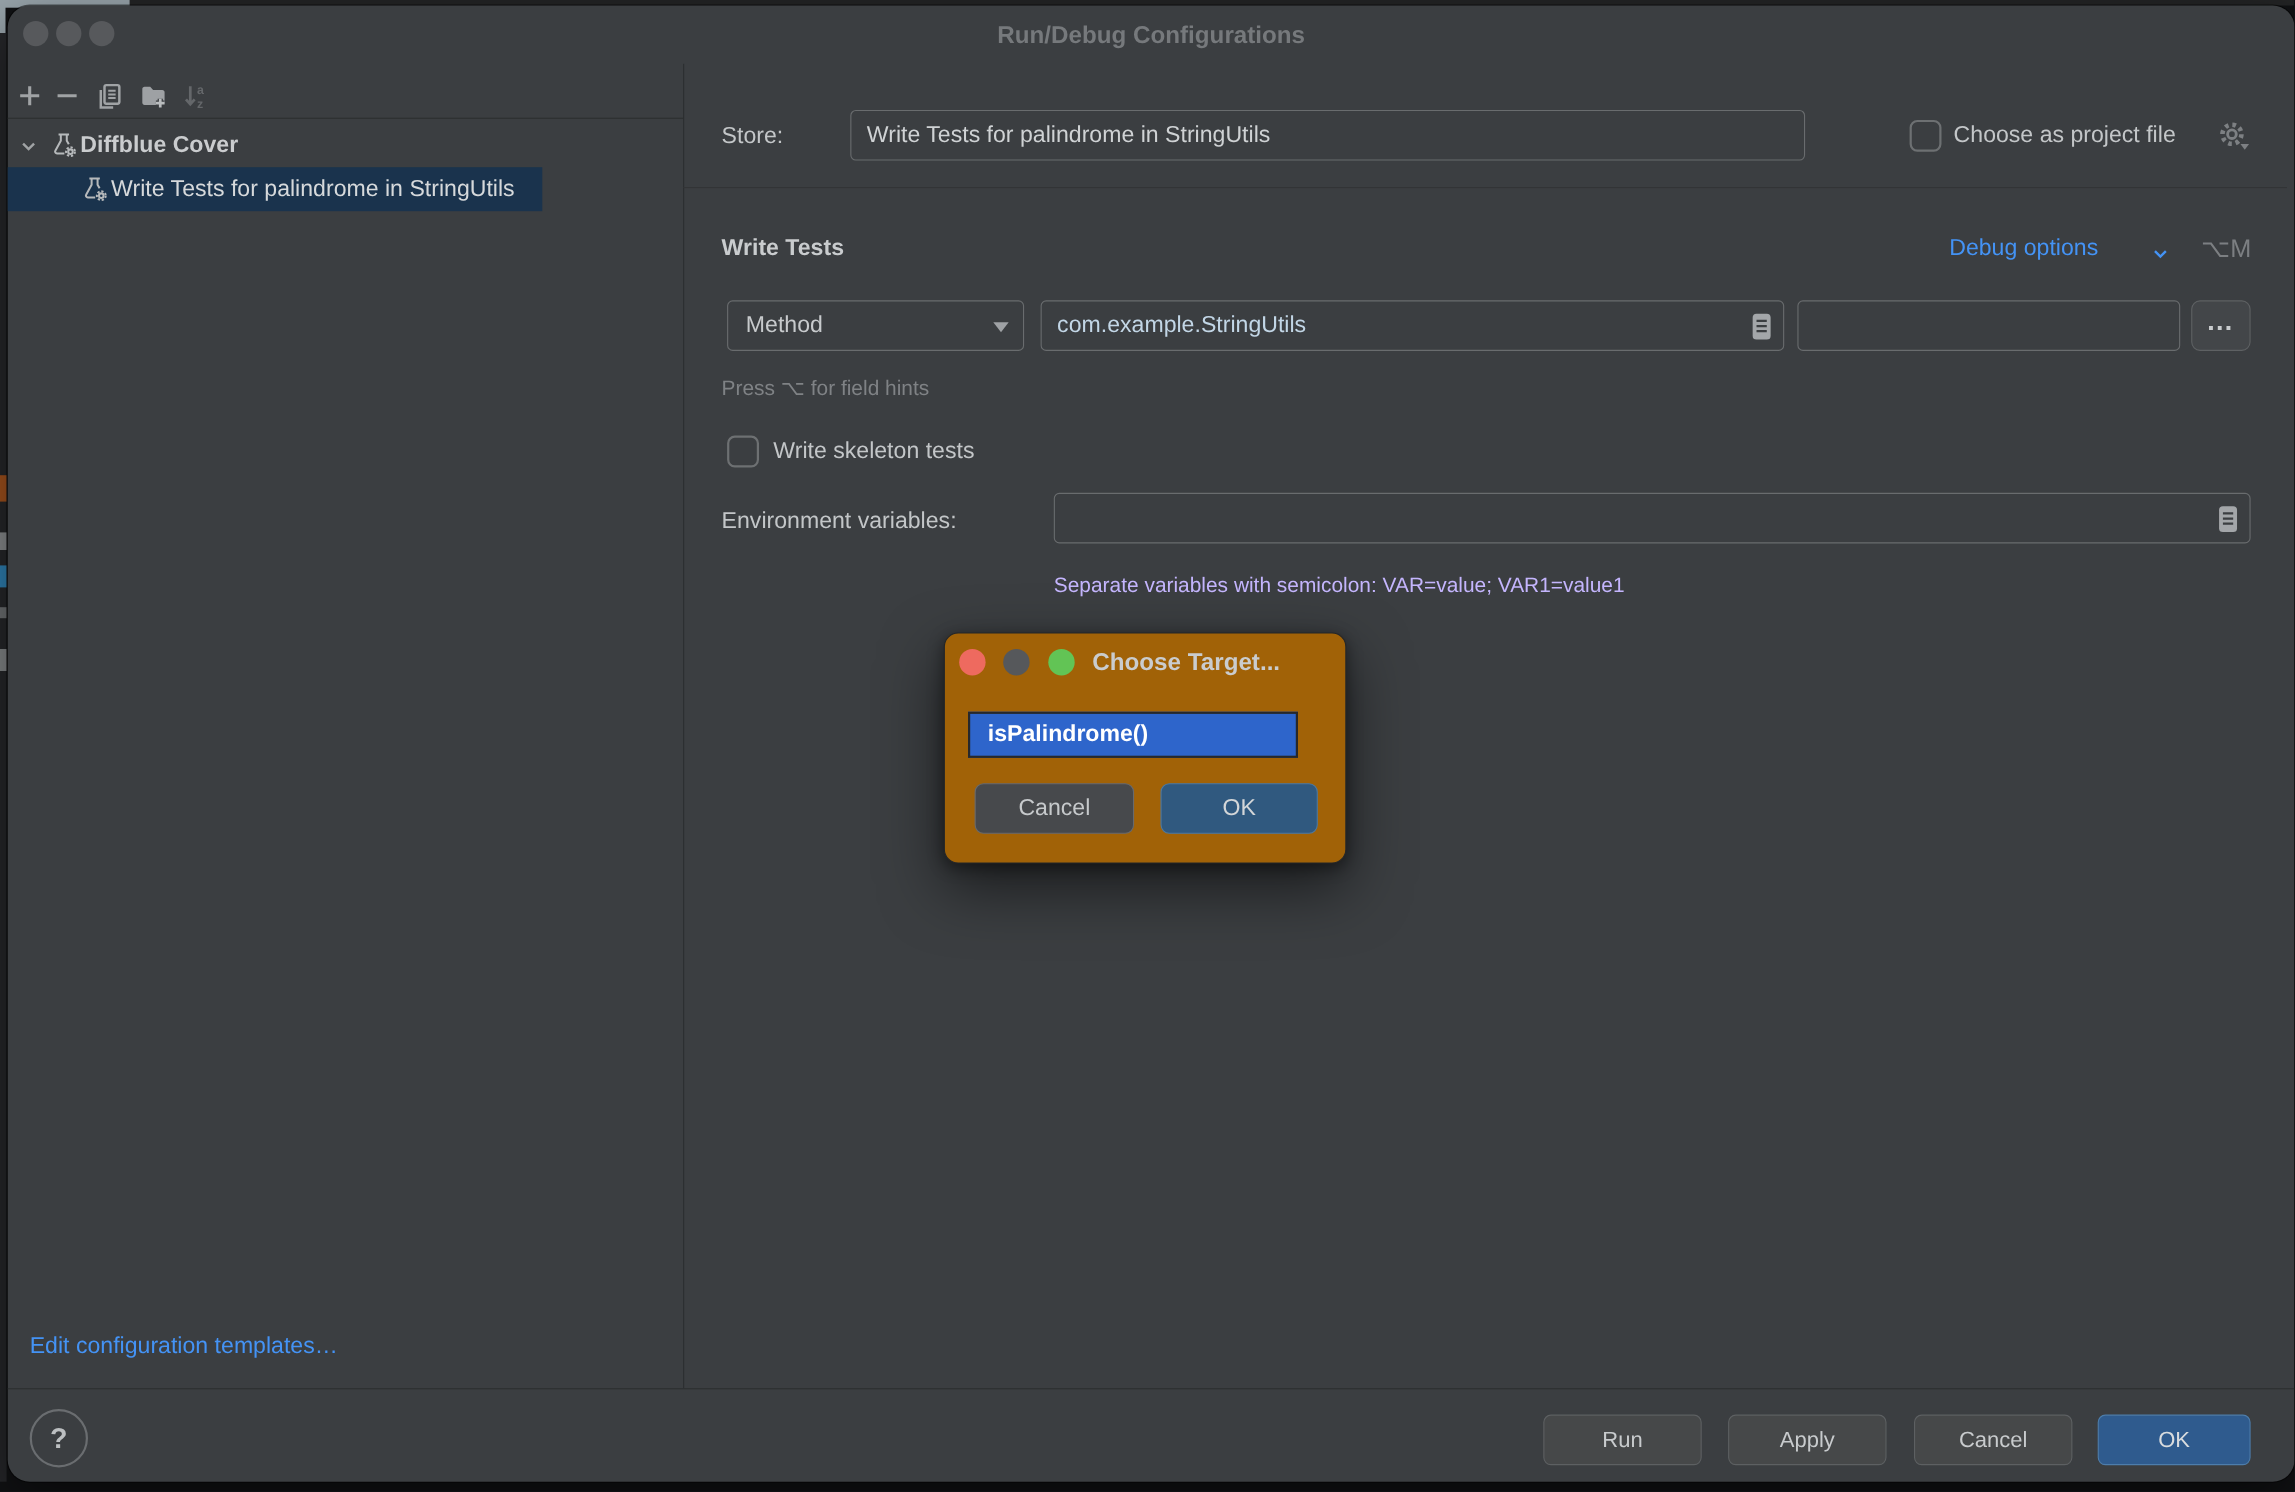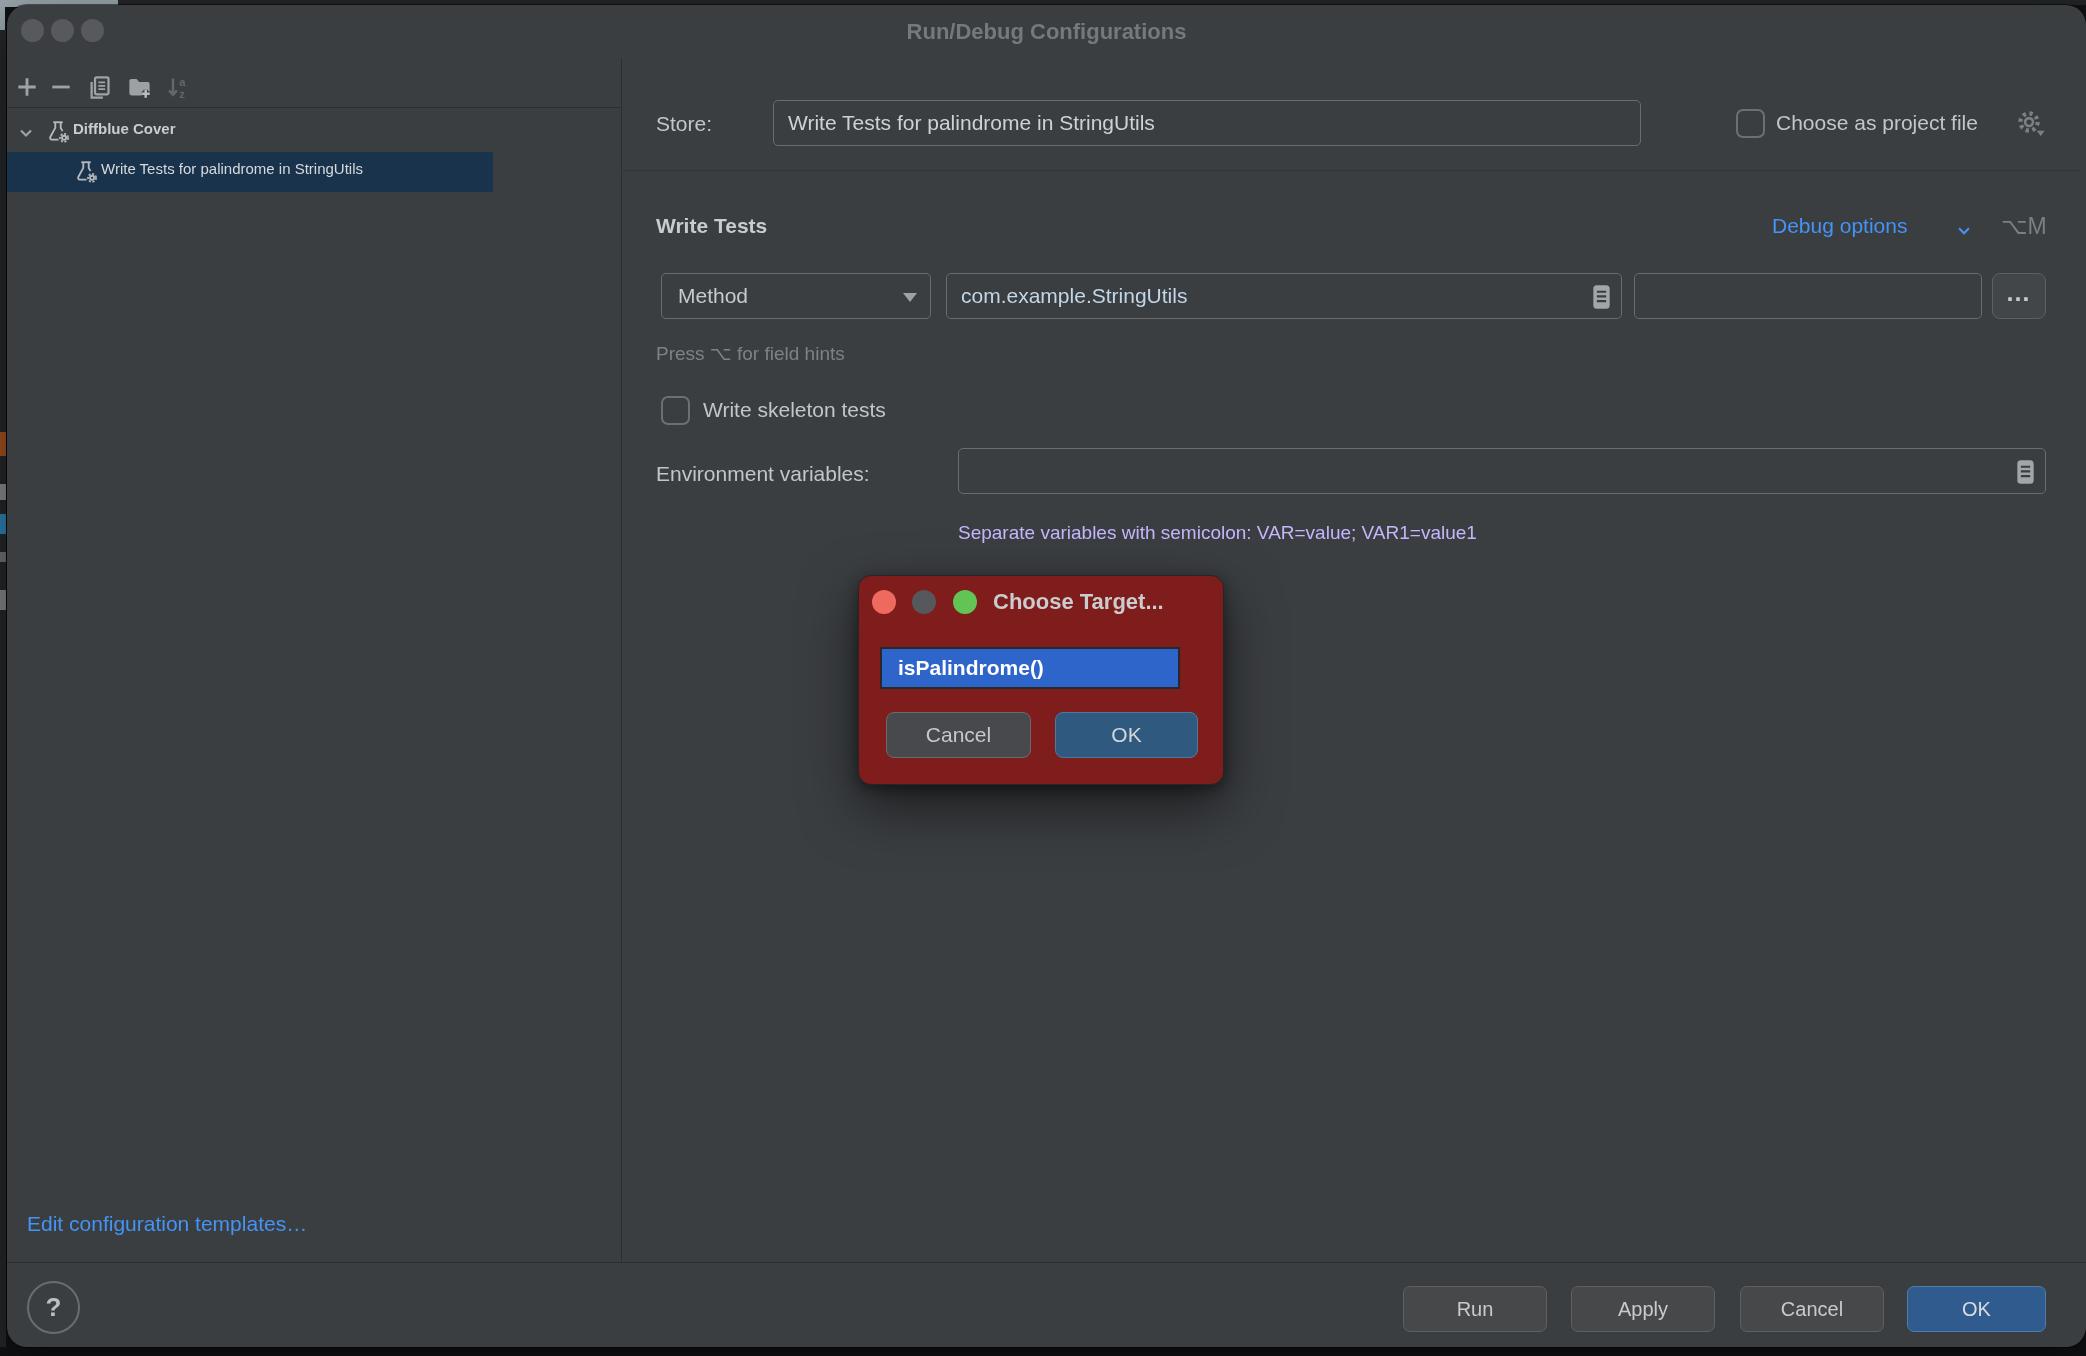--- a/index.html
+++ b/index.html
@@ -23,21 +23,21 @@
 
   .vr { width:1px; background:#2c2e30; }
   .hr { height:1px; background:#2c2e30; }
 
   
   .tb-icon { width:32px; height:32px; top:66px; display:flex; align-items:center; justify-content:center; }
 
   
   .tree-row1 { left:0; top:108px; width:614px; height:39px; }
   .tree-sel  { left:0; top:147px; width:486px; height:40px; background:#1a334d; }
-  .tree-label { font-size:15px; color:#caccce; }
+  .tree-label { font-size:21px; color:#caccce; }
   .flask { width:26px; height:26px; }
 
   .link { color:#4493f5; font-size:21px; }
 
   
   .label { font-size:21px; color:#c3c6c8; }
   .field { border:1px solid #696c6e; border-radius:5px; height:46px; line-height:44px;
            font-size:21px; color:#cfd2d4; padding-left:14px; background:#3b3e41; }
   .checkbox { width:29px; height:29px; border:2px solid #6d7072; border-radius:7px; background:transparent; }
   .hint { font-size:19px; color:#7f8285; }
@@ -54,21 +54,21 @@
   .btn-blue { background:#2f5b8e; border-color:#4d7dab; color:#d9dcde; }
 
   .browse { left:1985px; top:268px; width:54px; height:46px; border:1px solid #5e6163; border-radius:8px;
             background:#434649; text-align:center; color:#c9ccce; font-size:25px; font-weight:bold;
             letter-spacing:2px; line-height:36px; }
 
   .help { left:20px; top:1276px; width:53px; height:53px; border:2px solid #6a6d70; border-radius:50%;
           text-align:center; line-height:49px; font-size:26px; font-weight:bold; color:#bcbfc1; }
 
   
-  .dialog { left:858px; top:575px; width:366px; height:210px; background:#7f1d1d; border-radius:13px;
+  .dialog { left:858px; top:575px; width:366px; height:210px; background:#a16207; border-radius:13px;
             border:1px solid #242628; z-index:40;
             box-shadow:0 22px 55px rgba(0,0,0,.55), 0 4px 14px rgba(0,0,0,.4); }
   .dlg-light { width:24px; height:24px; border-radius:50%; top:14px; }
   .dlg-title { left:134px; top:13px; font-size:22px; font-weight:bold; color:#caccce; }
   .dlg-list { left:21px; top:71px; width:300px; height:42px; border:2px solid #27282b; background:#2e65cb; }
   .dlg-item { padding-left:16px; line-height:38px; font-size:21px; font-weight:600; color:#ffffff; }
   .dlg-btn { top:136px; height:46px; border-radius:8px; text-align:center; line-height:44px; font-size:21px; }
   .dlg-cancel { left:27px; width:145px; background:#47494c; border:1px solid #686a6d; color:#c6c9cb; }
   .dlg-ok { left:196px; width:143px; background:#30597f; border:1px solid #4b79a3; color:#d3d6d8; }
 

